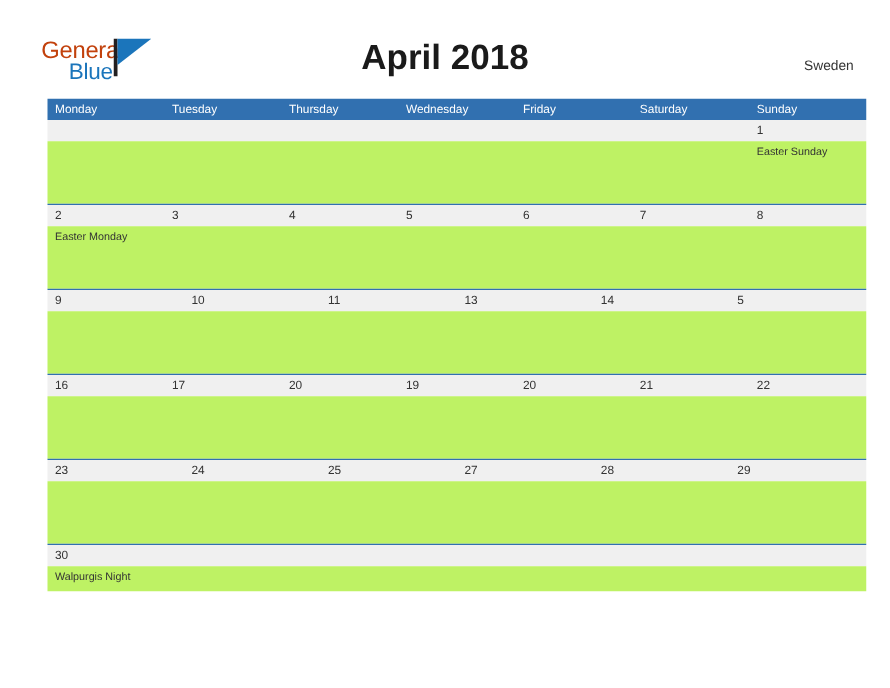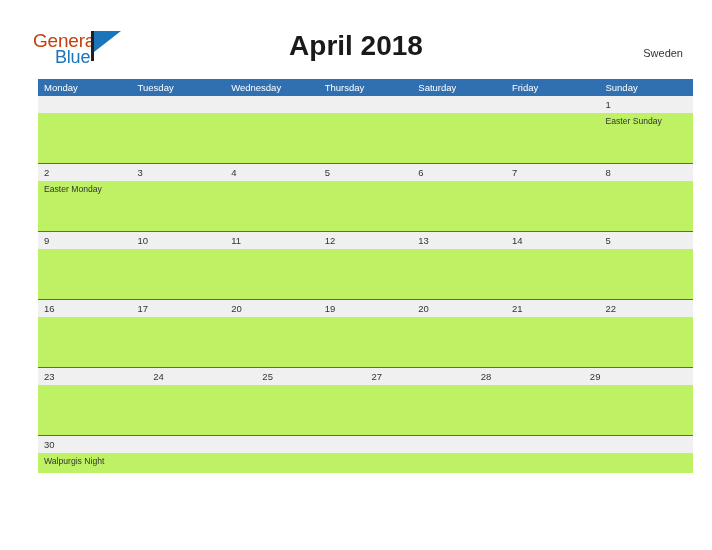--- a/index.html
+++ b/index.html
@@ -204,24 +204,24 @@
     <h1 id="month-title">April 2018</h1>
 
     <div id="country">Sweden</div>
 
   </div>
 
   <div id="calendar">
     <div id="weekday-header">
         <div class="wd">Monday</div>
         <div class="wd">Tuesday</div>
+        <div class="wd">Thursday</div>
         <div class="wd">Wednesday</div>
-        <div class="wd">Thursday</div>
+        <div class="wd">Friday</div>
         <div class="wd">Saturday</div>
-        <div class="wd">Friday</div>
         <div class="wd">Sunday</div>
       </div>
     <div id="week-rows">
         <div class="week-row">
           <div class="date-band">
             <div class="daynum"></div>
             <div class="daynum"></div>
             <div class="daynum"></div>
             <div class="daynum"></div>
             <div class="daynum"></div>
@@ -260,21 +260,20 @@
             <div class="cell-events"></div>
             <div class="cell-events"></div>
             <div class="cell-events"></div>
           </div>
         </div>
         <div class="week-row">
           <div class="date-band">
             <div class="daynum">9</div>
             <div class="daynum">10</div>
             <div class="daynum">11</div>
-            <div class="daynum">12</div>
             <div class="daynum">13</div>
             <div class="daynum">14</div>
             <div class="daynum">5</div>
           </div>
           <div class="event-band">
             <div class="cell-events"></div>
             <div class="cell-events"></div>
             <div class="cell-events"></div>
             <div class="cell-events"></div>
             <div class="cell-events"></div>

